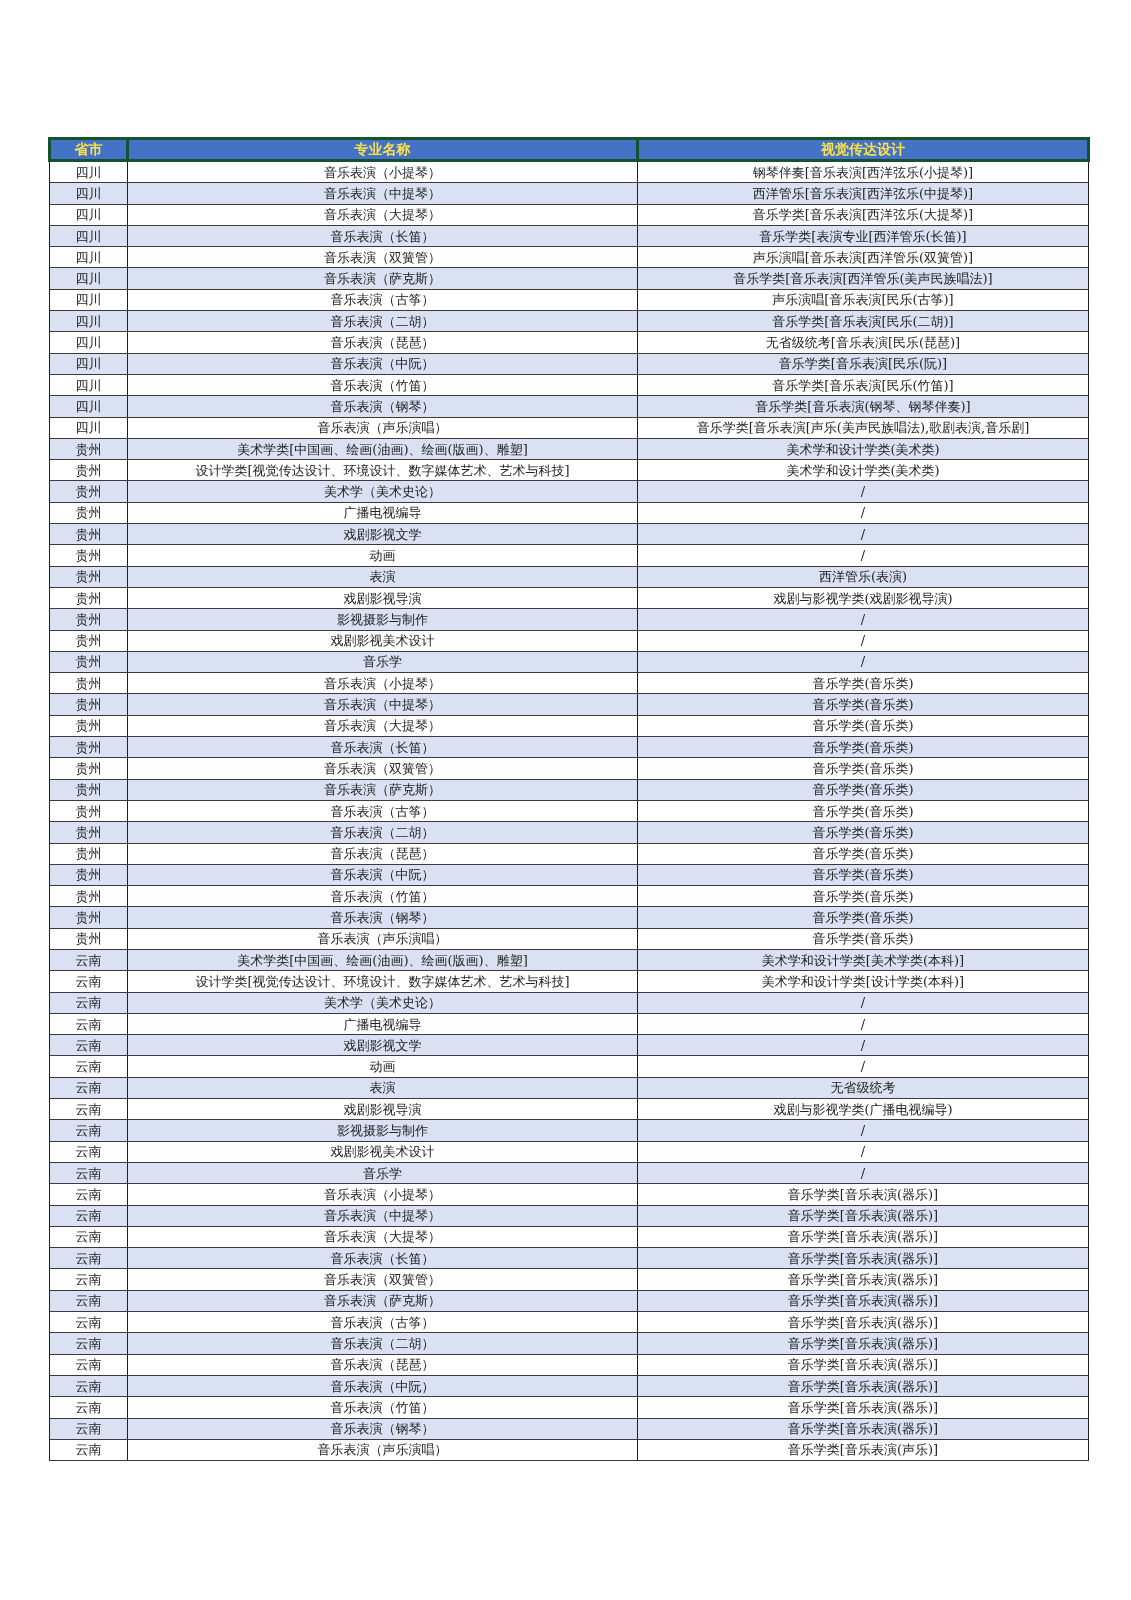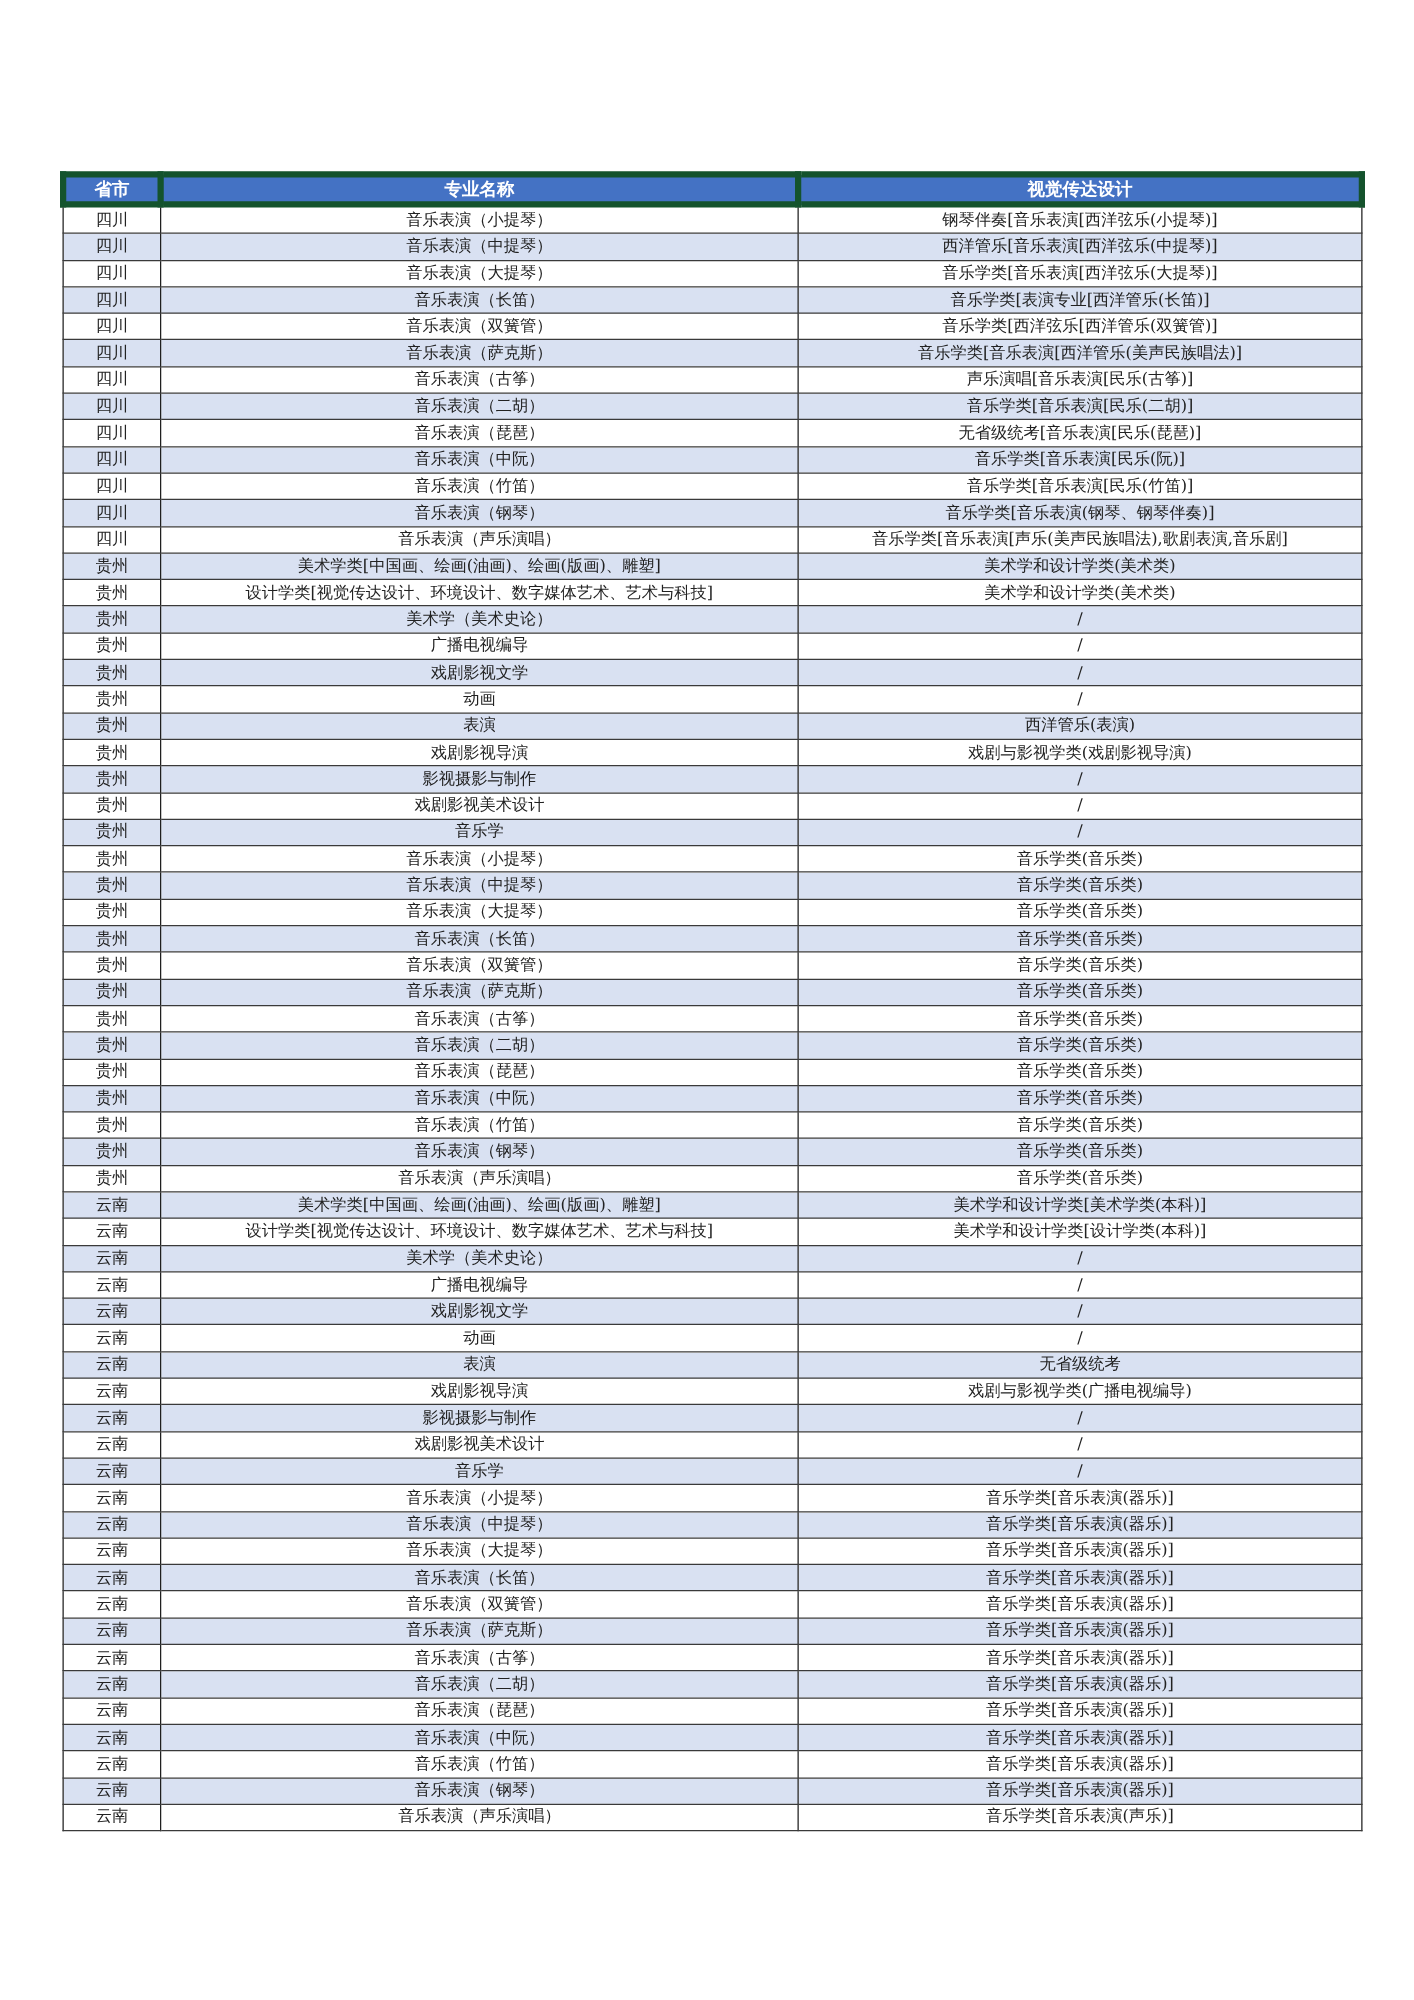--- a/index.html
+++ b/index.html
@@ -7,23 +7,23 @@
   .sheet {
     position: absolute; left: 48px; top: 137px; width: 1039px;
     border-collapse: collapse; table-layout: fixed;
     font-family: "DejaVu Serif", "Liberation Serif", serif;
     font-size: 13px; color: #222;
   }
   .sheet col.c1 { width: 78px; }
   .sheet col.c2 { width: 510px; }
   .sheet col.c3 { width: 451px; }
   .sheet th {
-    background: #4472c4; color: #ffffff; font-family: "DejaVu Sans", "Liberation Sans", sans-serif;
+    background: #4472c4; color: #fde047; font-family: "DejaVu Sans", "Liberation Sans", sans-serif;
     font-weight: bold; font-size: 14px; height: 19px; padding: 0; text-align: center;
-    border: 5px solid #14532d;
+    border: 3px solid #14532d;
   }
   .sheet td {
     height: 20.3px; padding: 0; text-align: center; white-space: nowrap; overflow: hidden;
     border-left: 1px solid #1f1f1f; border-right: 1px solid #1f1f1f;
     border-bottom: 1.5px solid #3a3a3a; line-height: 19px;
   }
   .sheet tr.alt td { background: #d9e1f2; }
   .sheet tr.plain td { background: #ffffff; }
 </style>
 </head>
@@ -59,21 +59,21 @@
         <td>音乐学类[音乐表演[西洋弦乐(大提琴)]</td>
       </tr>
       <tr class="alt">
         <td>四川</td>
         <td>音乐表演（长笛）</td>
         <td>音乐学类[表演专业[西洋管乐(长笛)]</td>
       </tr>
       <tr class="plain">
         <td>四川</td>
         <td>音乐表演（双簧管）</td>
-        <td>音乐学类[西洋弦乐[西洋管乐(双簧管)]</td>
+        <td>声乐演唱[音乐表演[西洋管乐(双簧管)]</td>
       </tr>
       <tr class="alt">
         <td>四川</td>
         <td>音乐表演（萨克斯）</td>
         <td>音乐学类[音乐表演[西洋管乐(美声民族唱法)]</td>
       </tr>
       <tr class="plain">
         <td>四川</td>
         <td>音乐表演（古筝）</td>
         <td>声乐演唱[音乐表演[民乐(古筝)]</td>

